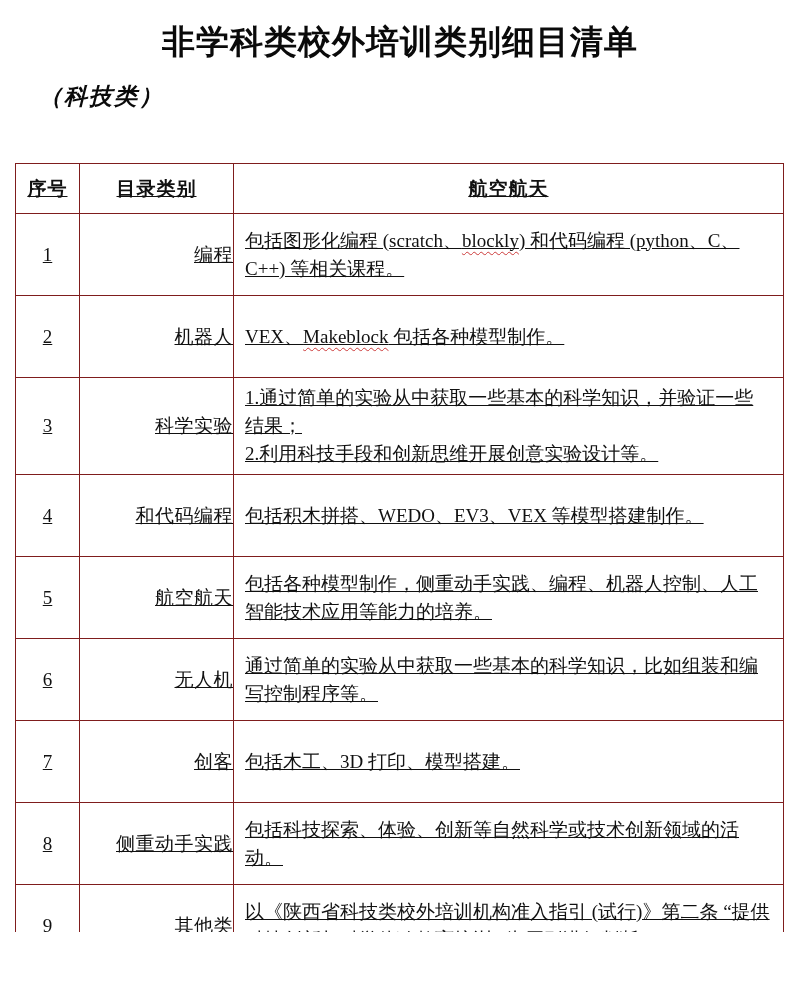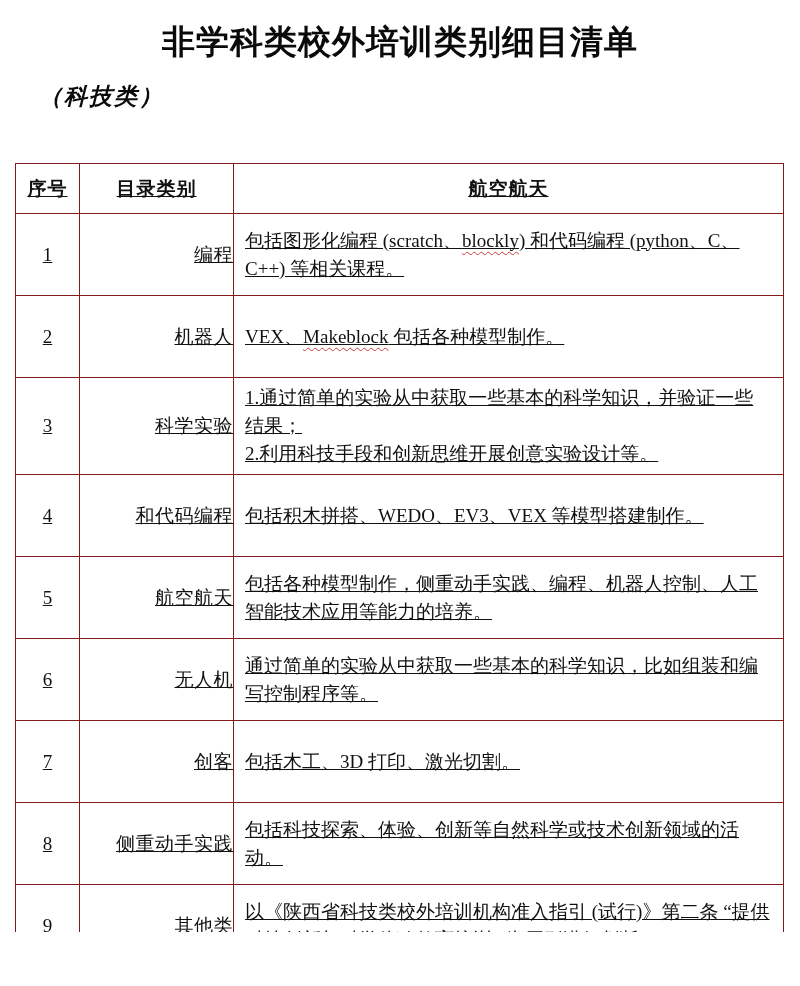--- a/index.html
+++ b/index.html
@@ -129,21 +129,21 @@
           <td class="col-content"><span>包括各种模型制作，侧重动手实践、编程、机器人控制、人工智能技术应用等能力的培养。</span></td>
         </tr>
         <tr>
           <td class="col-num">6</td>
           <td class="col-cat">无人机</td>
           <td class="col-content"><span>通过简单的实验从中获取一些基本的科学知识，比如组装和编写控制程序等。</span></td>
         </tr>
         <tr>
           <td class="col-num">7</td>
           <td class="col-cat">创客</td>
-          <td class="col-content"><span>包括木工、3D 打印、激光切割。</span></td>
+          <td class="col-content"><span>包括木工、3D 打印、模型搭建。</span></td>
         </tr>
         <tr>
           <td class="col-num">8</td>
           <td class="col-cat">侧重动手实践</td>
           <td class="col-content"><span>包括科技探索、体验、创新等自然科学或技术创新领域的活动。</span></td>
         </tr>
         <tr>
           <td class="col-num">9</td>
           <td class="col-cat">其他类</td>
           <td class="col-content"><span>以《陕西省科技类校外培训机构准入指引 (试行)》第二条 “提供科技创新与科学体验教育培训” 为原则进行判断。</span></td>

